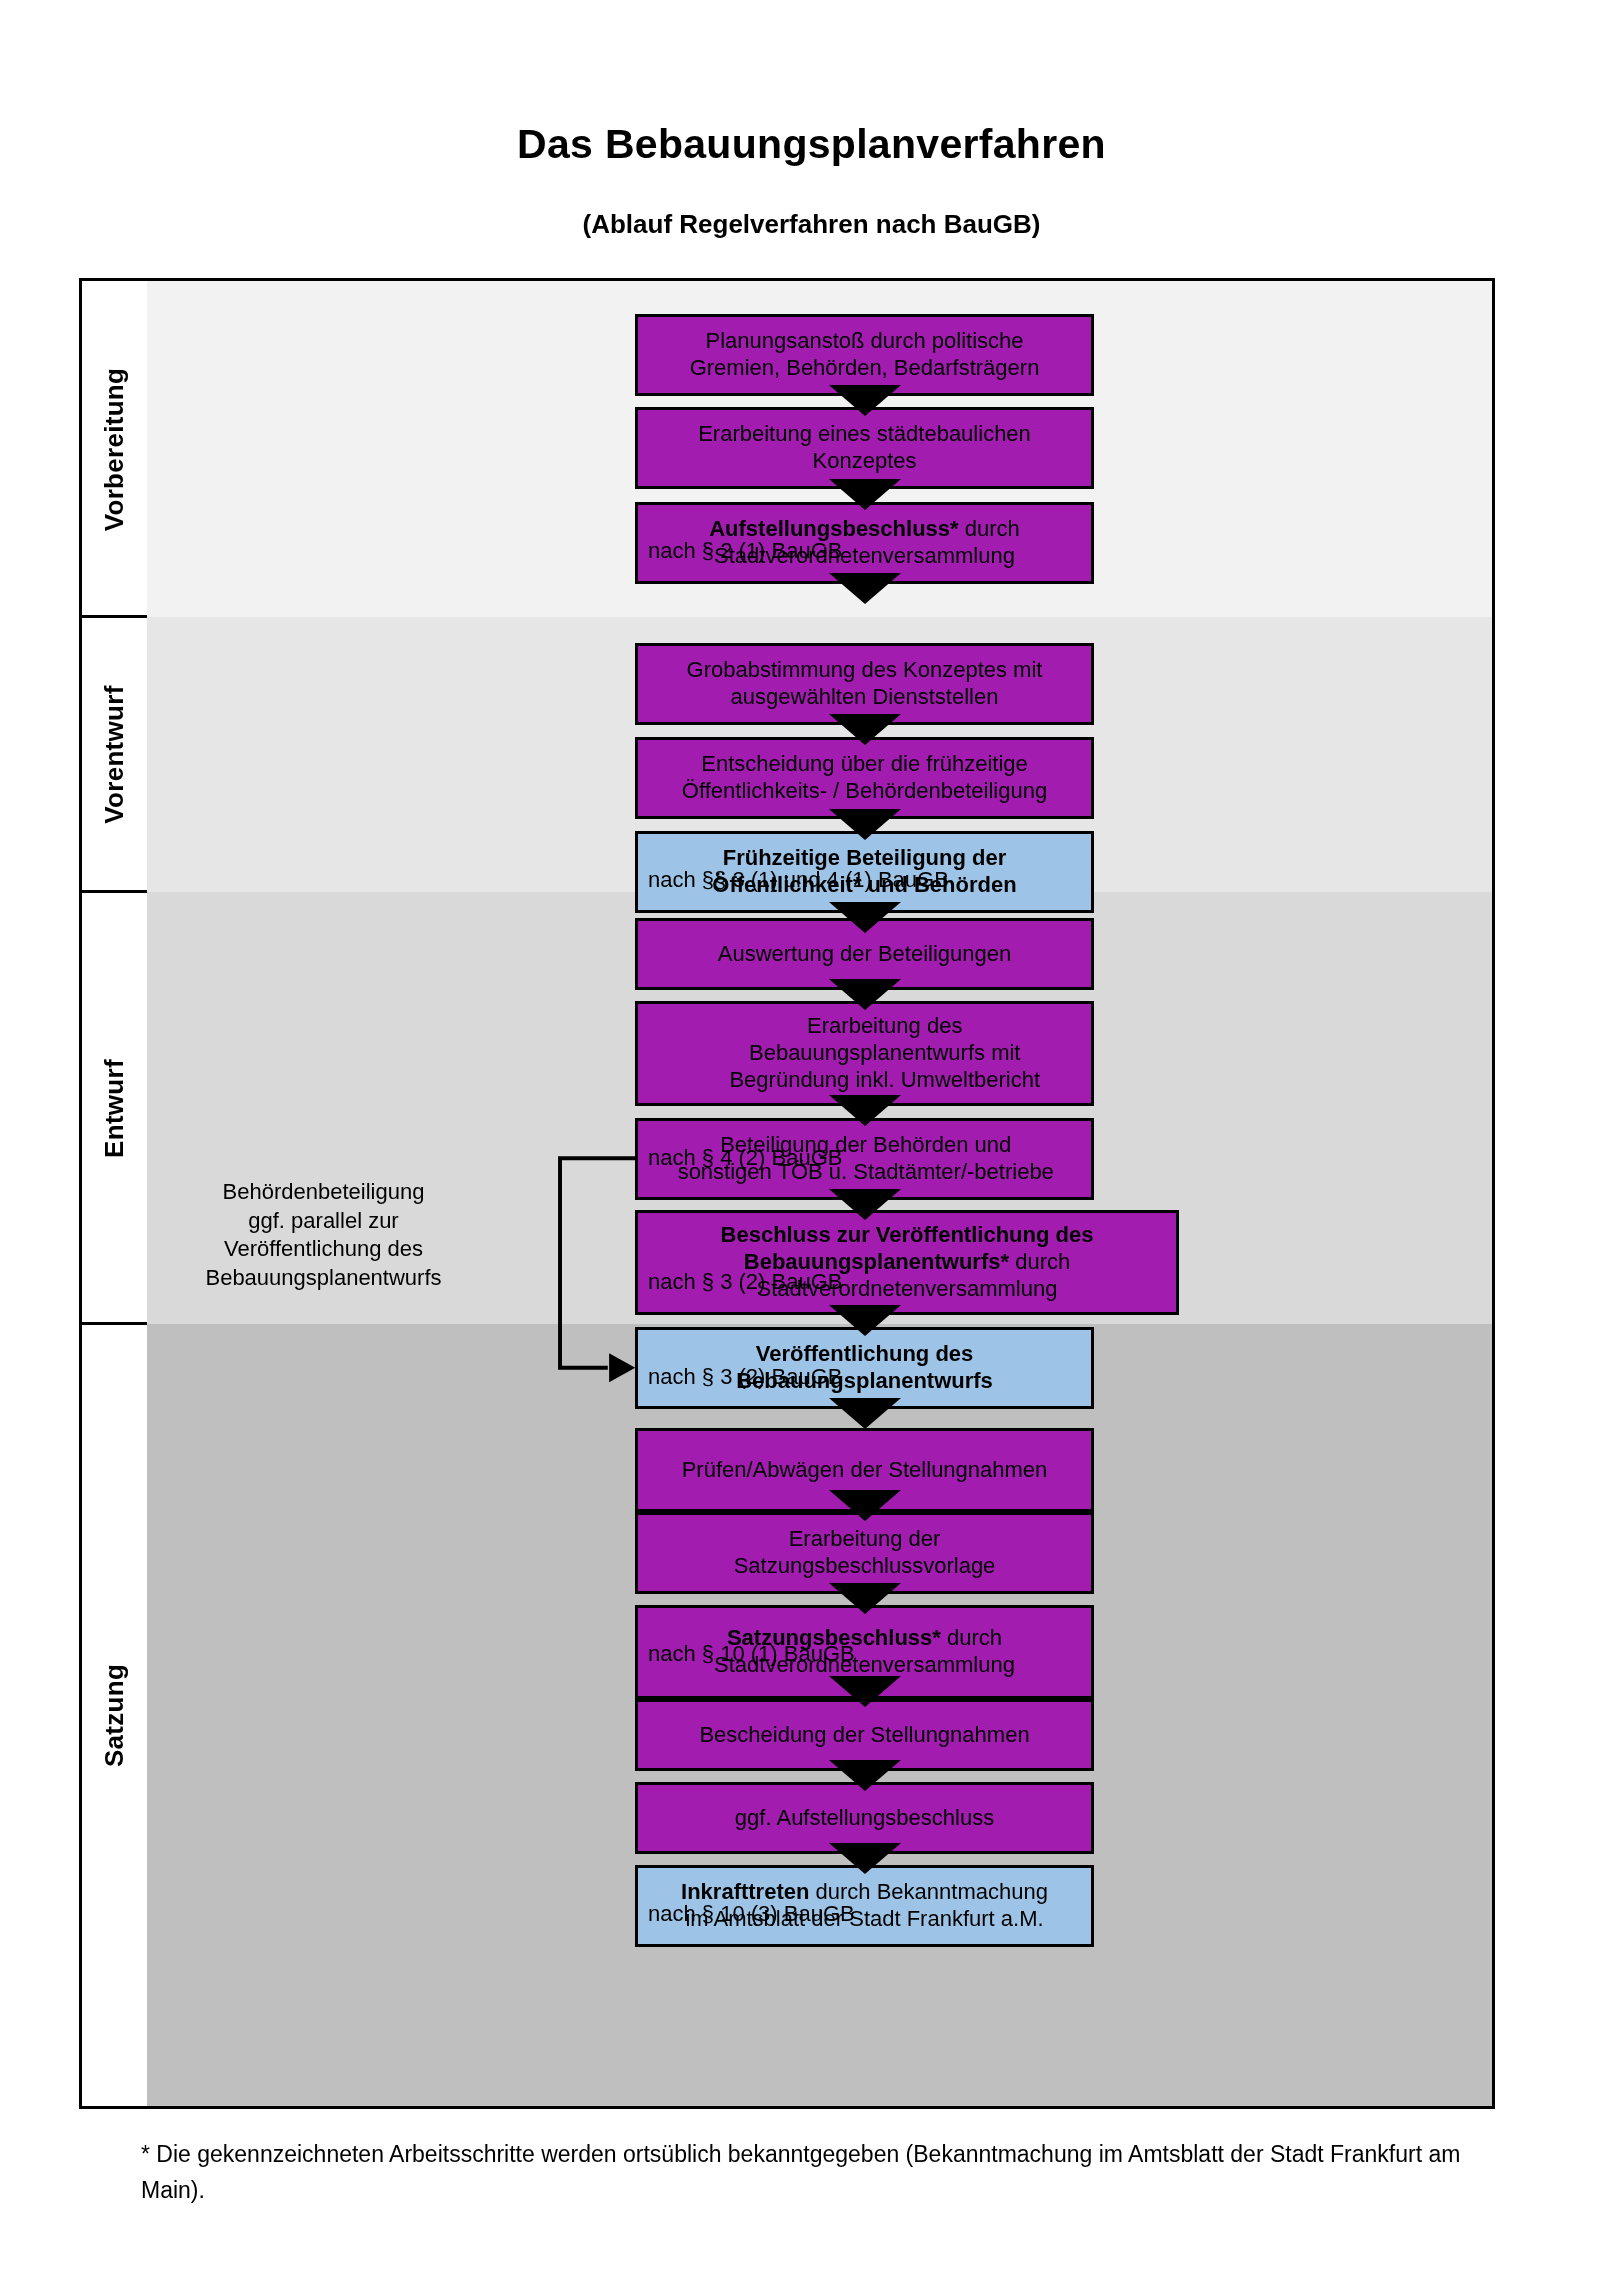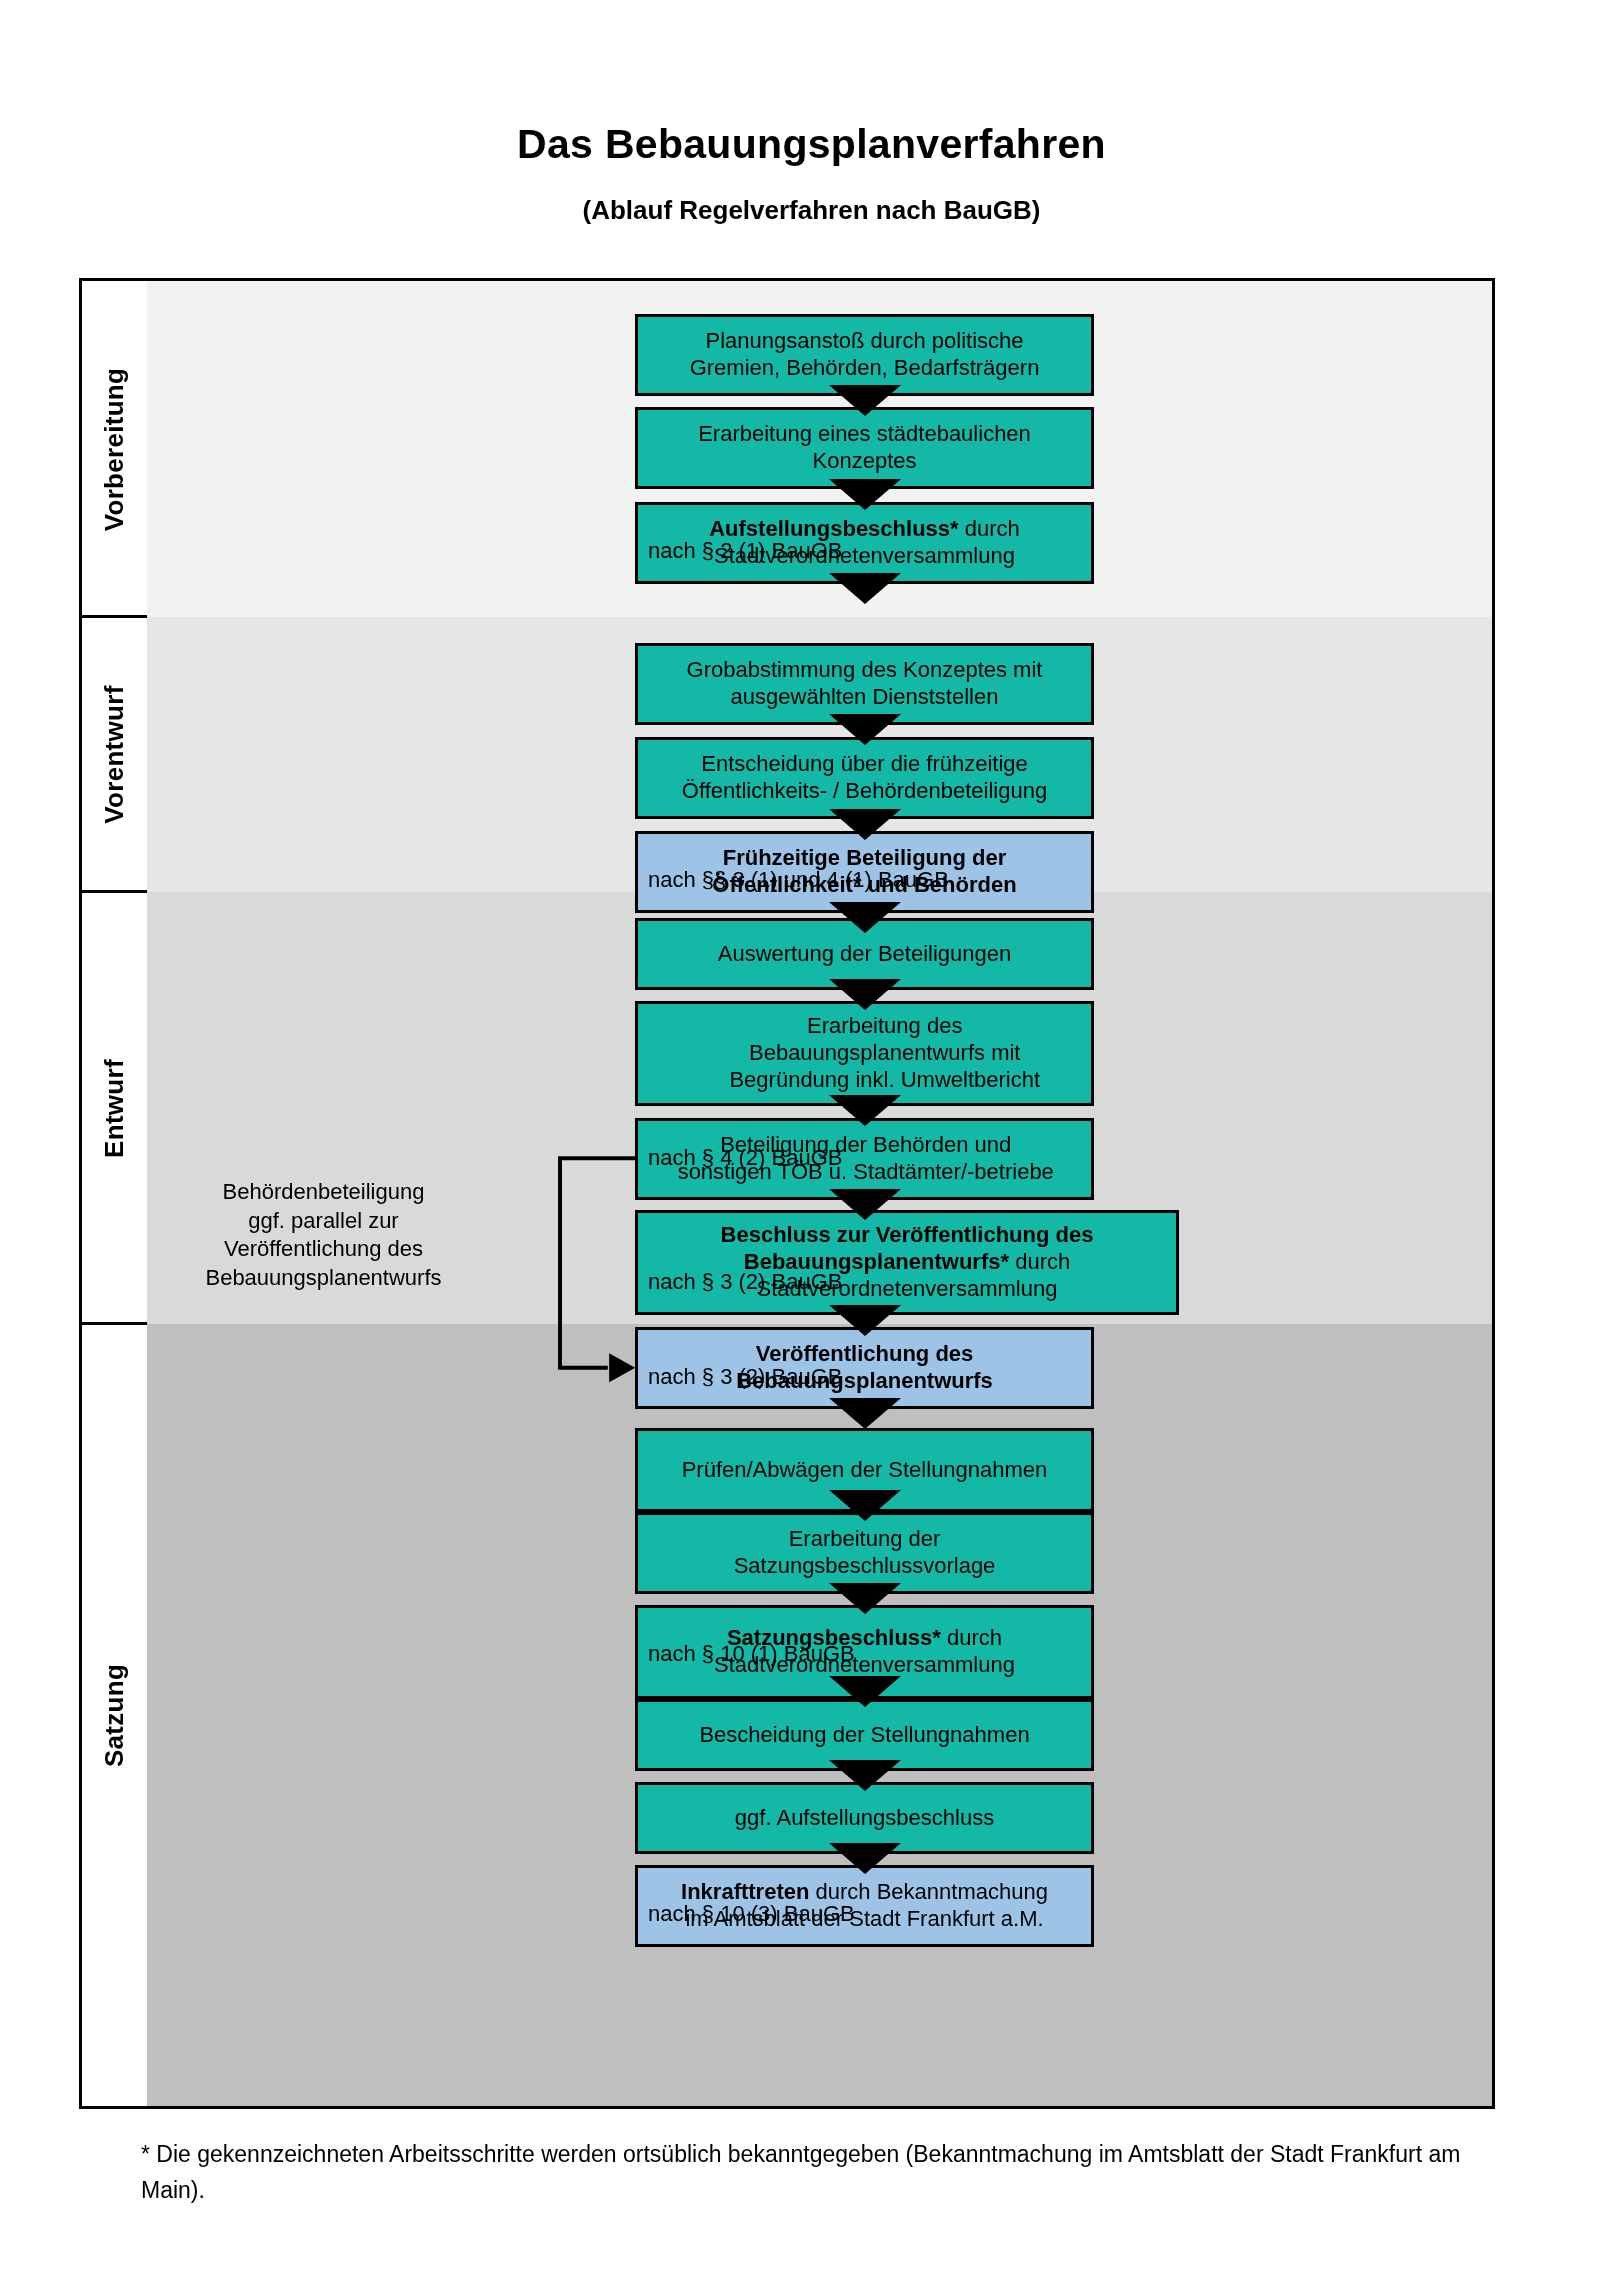--- a/index.html
+++ b/index.html
@@ -24,21 +24,21 @@
     position: absolute;
     left: 0; top: 121px;
     width: 1623px;
     text-align: center;
     font-size: 41px;
     font-weight: bold;
     letter-spacing: 0.3px;
   }
   #subtitle {
     position: absolute;
-    left: 0; top: 195px;
+    left: 0; top: 209px;
     width: 1623px;
     text-align: center;
     font-size: 26px;
     font-weight: bold;
   }
 
   
   #frame {
     position: absolute;
     left: 79px; top: 278px;
@@ -90,21 +90,21 @@
   .band {
     position: absolute;
     left: 0;
     width: 100%;
   }
 
   
   .flow-box {
     position: absolute;
     border: 3.3px solid #000000;
-    background: #14b8a6;
+    background: #a21caf;
     display: flex;
     align-items: center;
     justify-content: center;
     text-align: center;
     font-size: 22px;
     line-height: 1.22;
     padding: 2.6px 6.5px;
   }
   .flow-box.blue { background: #9DC3E6; }
   .flow-box b { font-weight: bold; }

